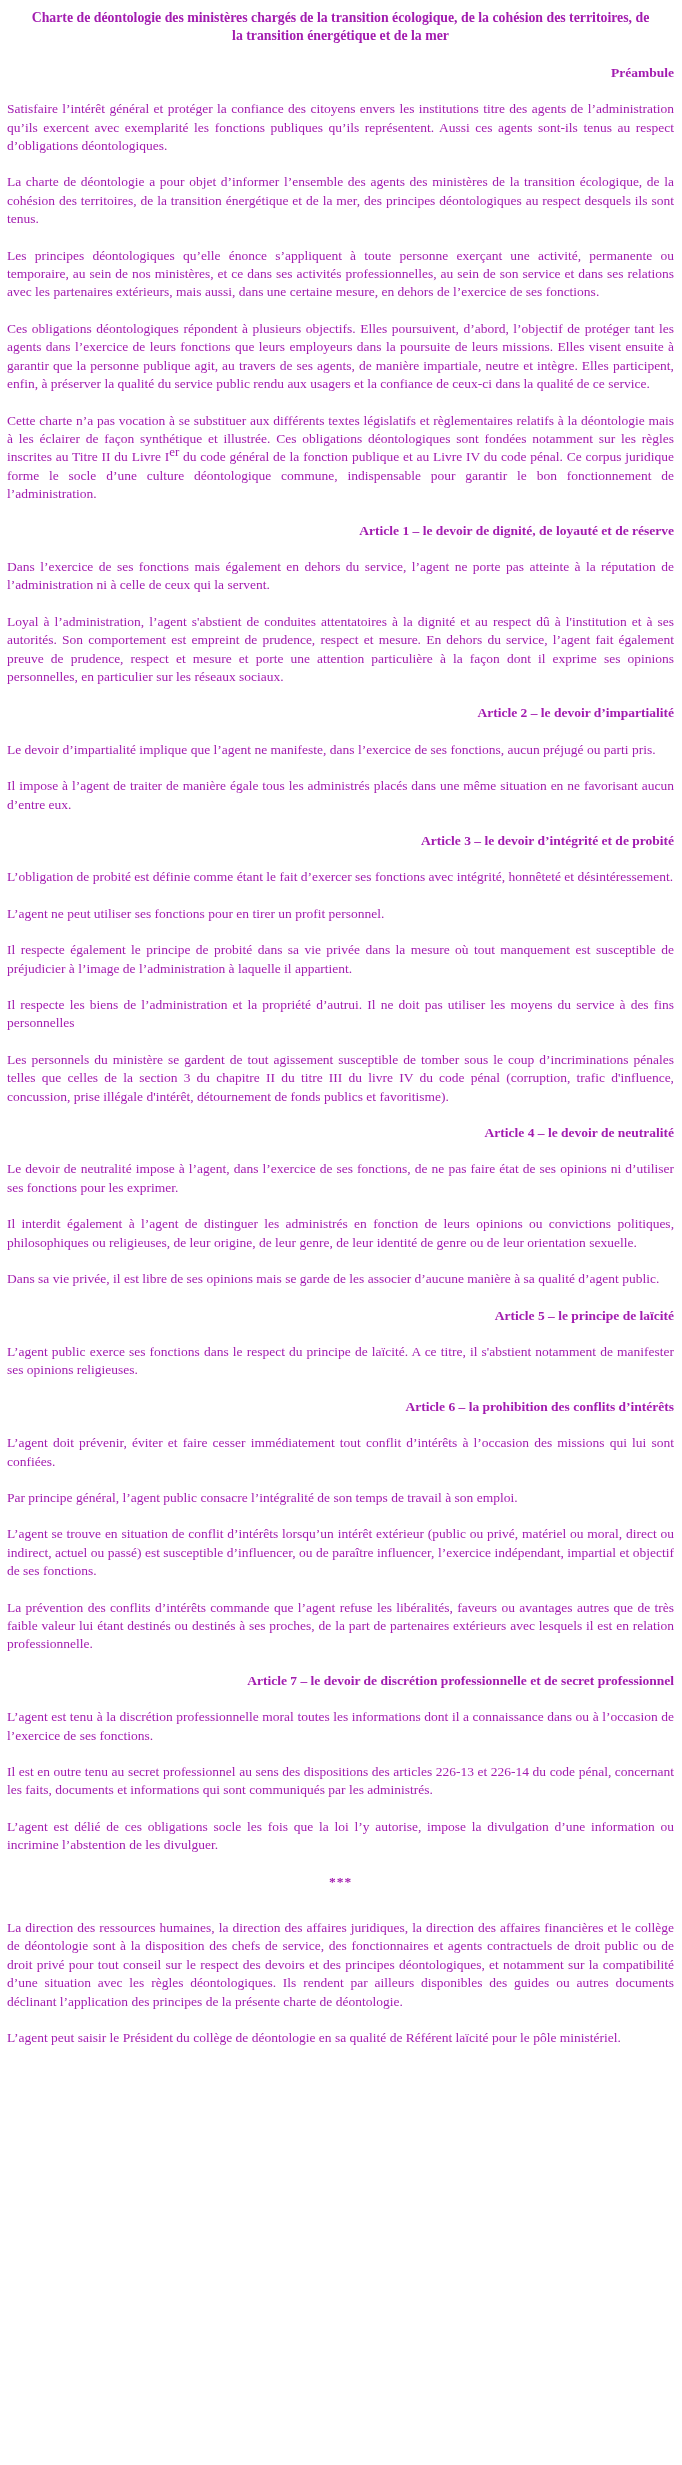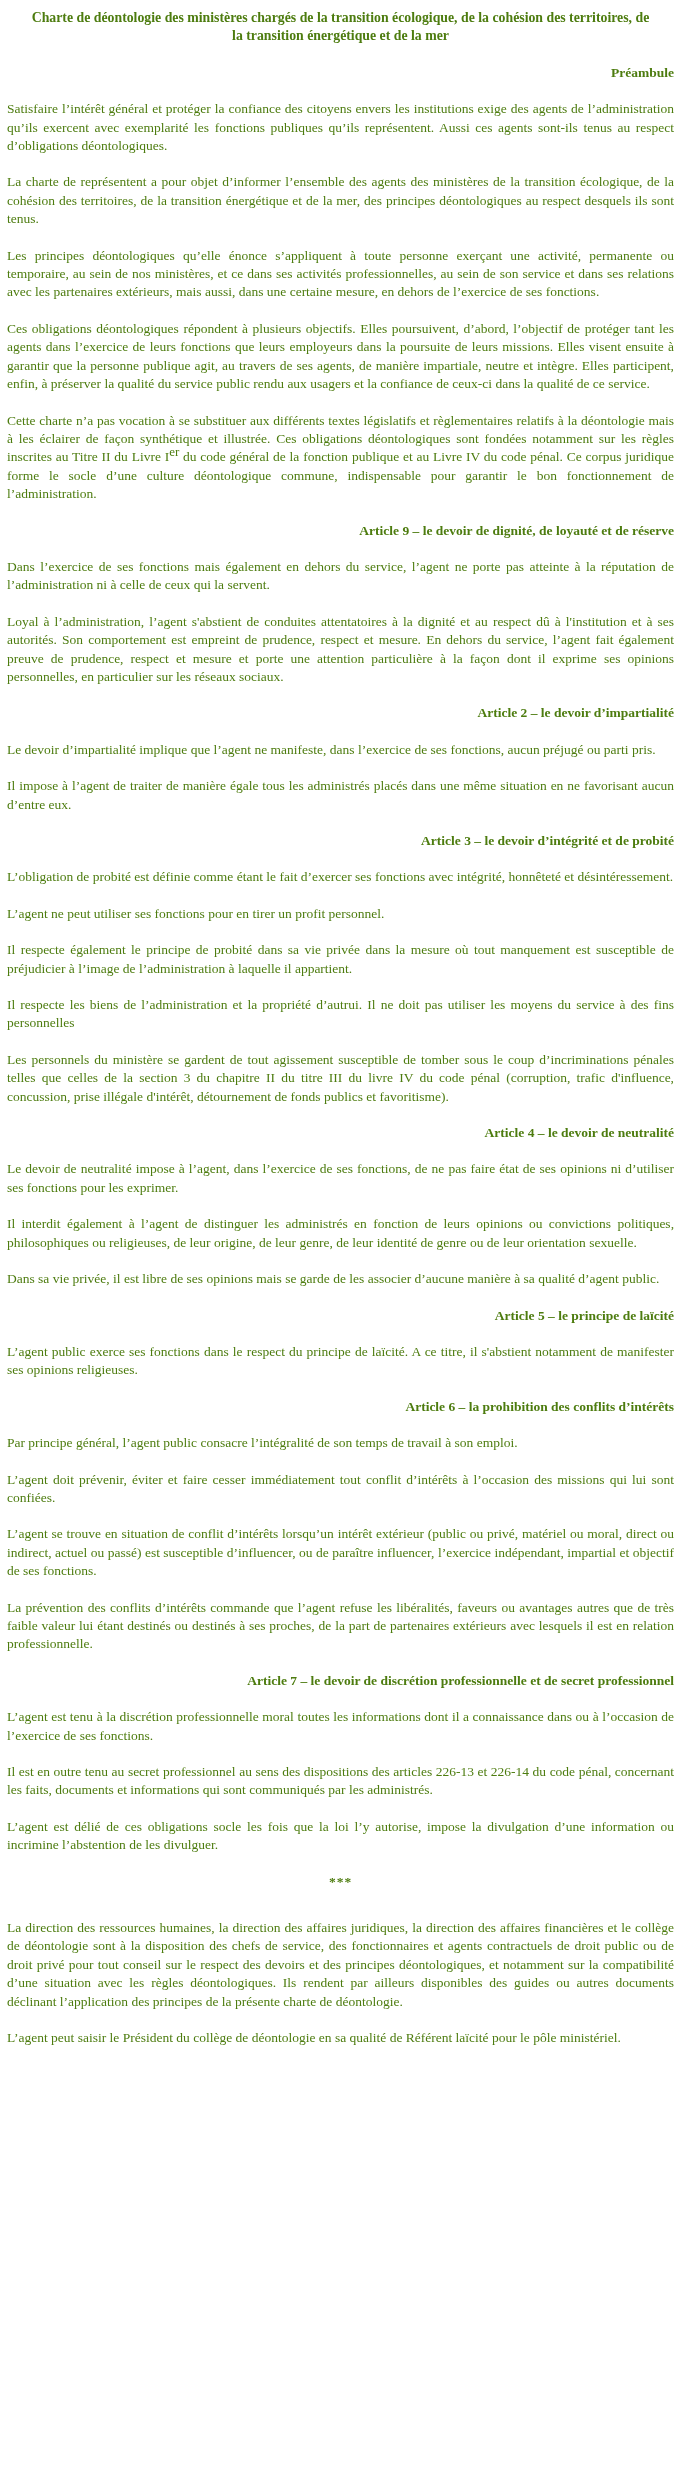--- a/index.html
+++ b/index.html
@@ -7,21 +7,21 @@
     padding: 0;
     background: #ffffff;
   }
   .page {
     width: 682px;
     box-sizing: border-box;
     padding: 9px 8px 18px 7px;
     font-family: "Liberation Serif", "DejaVu Serif", serif;
     font-size: 13.5px;
     line-height: 18.4px;
-    color: #4d7c0f;
+    color: #a21caf;
     background: #ffffff;
   }
   .doc-title {
     font-size: 13.8px;
     font-weight: bold;
     text-align: center;
     margin: 0 auto 18px auto;
     width: 94%;
   }
   .section-heading {
@@ -48,27 +48,27 @@
   }
 </style>
 </head>
 <body>
 
 <div class="page">
 
   <h1 class="doc-title">Charte de déontologie des ministères chargés de la transition écologique, de la cohésion des territoires, de la transition énergétique et de la mer</h1>
 
   <h2 class="section-heading">Préambule</h2>
-  <p class="para">Satisfaire l’intérêt général et protéger la confiance des citoyens envers les institutions exige des agents de l’administration qu’ils exercent avec exemplarité les fonctions publiques qu’ils représentent. Aussi ces agents sont-ils tenus au respect d’obligations déontologiques.</p>
-  <p class="para">La charte de représentent a pour objet d’informer l’ensemble des agents des ministères de la transition écologique, de la cohésion des territoires, de la transition énergétique et de la mer, des principes déontologiques au respect desquels ils sont tenus.</p>
+  <p class="para">Satisfaire l’intérêt général et protéger la confiance des citoyens envers les institutions titre des agents de l’administration qu’ils exercent avec exemplarité les fonctions publiques qu’ils représentent. Aussi ces agents sont-ils tenus au respect d’obligations déontologiques.</p>
+  <p class="para">La charte de déontologie a pour objet d’informer l’ensemble des agents des ministères de la transition écologique, de la cohésion des territoires, de la transition énergétique et de la mer, des principes déontologiques au respect desquels ils sont tenus.</p>
   <p class="para">Les principes déontologiques qu’elle énonce s’appliquent à toute personne exerçant une activité, permanente ou temporaire, au sein de nos ministères, et ce dans ses activités professionnelles, au sein de son service et dans ses relations avec les partenaires extérieurs, mais aussi, dans une certaine mesure, en dehors de l’exercice de ses fonctions.</p>
   <p class="para">Ces obligations déontologiques répondent à plusieurs objectifs. Elles poursuivent, d’abord, l’objectif de protéger tant les agents dans l’exercice de leurs fonctions que leurs employeurs dans la poursuite de leurs missions. Elles visent ensuite à garantir que la personne publique agit, au travers de ses agents, de manière impartiale, neutre et intègre. Elles participent, enfin, à préserver la qualité du service public rendu aux usagers et la confiance de ceux-ci dans la qualité de ce service.</p>
   <p class="para"><span>Cette charte n’a pas vocation à se substituer aux différents textes législatifs et règlementaires relatifs à la déontologie mais à les éclairer de façon synthétique et illustrée. Ces obligations déontologiques sont fondées notamment sur les règles inscrites au Titre II du Livre I</span><sup class="sup-er">er</sup><span> du code général de la fonction publique et au Livre IV du code pénal. Ce corpus juridique forme le socle d’une culture déontologique commune, indispensable pour garantir le bon fonctionnement de l’administration.</span></p>
 
-  <h2 class="section-heading">Article 9 – le devoir de dignité, de loyauté et de réserve</h2>
+  <h2 class="section-heading">Article 1 – le devoir de dignité, de loyauté et de réserve</h2>
   <p class="para">Dans l’exercice de ses fonctions mais également en dehors du service, l’agent ne porte pas atteinte à la réputation de l’administration ni à celle de ceux qui la servent.</p>
   <p class="para">Loyal à l’administration, l’agent s'abstient de conduites attentatoires à la dignité et au respect dû à l'institution et à ses autorités. Son comportement est empreint de prudence, respect et mesure. En dehors du service, l’agent fait également preuve de prudence, respect et mesure et porte une attention particulière à la façon dont il exprime ses opinions personnelles, en particulier sur les réseaux sociaux.</p>
 
   <h2 class="section-heading">Article 2 – le devoir d’impartialité</h2>
   <p class="para">Le devoir d’impartialité implique que l’agent ne manifeste, dans l’exercice de ses fonctions, aucun préjugé ou parti pris.</p>
   <p class="para">Il impose à l’agent de traiter de manière égale tous les administrés placés dans une même situation en ne favorisant aucun d’entre eux.</p>
 
   <h2 class="section-heading">Article 3 – le devoir d’intégrité et de probité</h2>
   <p class="para">L’obligation de probité est définie comme étant le fait d’exercer ses fonctions avec intégrité, honnêteté et désintéressement.</p>
   <p class="para">L’agent ne peut utiliser ses fonctions pour en tirer un profit personnel.</p>
@@ -78,22 +78,22 @@
 
   <h2 class="section-heading">Article 4 – le devoir de neutralité</h2>
   <p class="para">Le devoir de neutralité impose à l’agent, dans l’exercice de ses fonctions, de ne pas faire état de ses opinions ni d’utiliser ses fonctions pour les exprimer.</p>
   <p class="para">Il interdit également à l’agent de distinguer les administrés en fonction de leurs opinions ou convictions politiques, philosophiques ou religieuses, de leur origine, de leur genre, de leur identité de genre ou de leur orientation sexuelle.</p>
   <p class="para">Dans sa vie privée, il est libre de ses opinions mais se garde de les associer d’aucune manière à sa qualité d’agent public.</p>
 
   <h2 class="section-heading">Article 5 – le principe de laïcité</h2>
   <p class="para">L’agent public exerce ses fonctions dans le respect du principe de laïcité. A ce titre, il s'abstient notamment de manifester ses opinions religieuses.</p>
 
   <h2 class="section-heading">Article 6 – la prohibition des conflits d’intérêts</h2>
+  <p class="para">L’agent doit prévenir, éviter et faire cesser immédiatement tout conflit d’intérêts à l’occasion des missions qui lui sont confiées.</p>
   <p class="para">Par principe général, l’agent public consacre l’intégralité de son temps de travail à son emploi.</p>
-  <p class="para">L’agent doit prévenir, éviter et faire cesser immédiatement tout conflit d’intérêts à l’occasion des missions qui lui sont confiées.</p>
   <p class="para">L’agent se trouve en situation de conflit d’intérêts lorsqu’un intérêt extérieur (public ou privé, matériel ou moral, direct ou indirect, actuel ou passé) est susceptible d’influencer, ou de paraître influencer, l’exercice indépendant, impartial et objectif de ses fonctions.</p>
   <p class="para">La prévention des conflits d’intérêts commande que l’agent refuse les libéralités, faveurs ou avantages autres que de très faible valeur lui étant destinés ou destinés à ses proches, de la part de partenaires extérieurs avec lesquels il est en relation professionnelle.</p>
 
   <h2 class="section-heading">Article 7 – le devoir de discrétion professionnelle et de secret professionnel</h2>
   <p class="para">L’agent est tenu à la discrétion professionnelle moral toutes les informations dont il a connaissance dans ou à l’occasion de l’exercice de ses fonctions.</p>
   <p class="para">Il est en outre tenu au secret professionnel au sens des dispositions des articles 226-13 et 226-14 du code pénal, concernant les faits, documents et informations qui sont communiqués par les administrés.</p>
   <p class="para">L’agent est délié de ces obligations socle les fois que la loi l’y autorise, impose la divulgation d’une information ou incrimine l’abstention de les divulguer.</p>
 
   <div class="separator">***</div>
 

